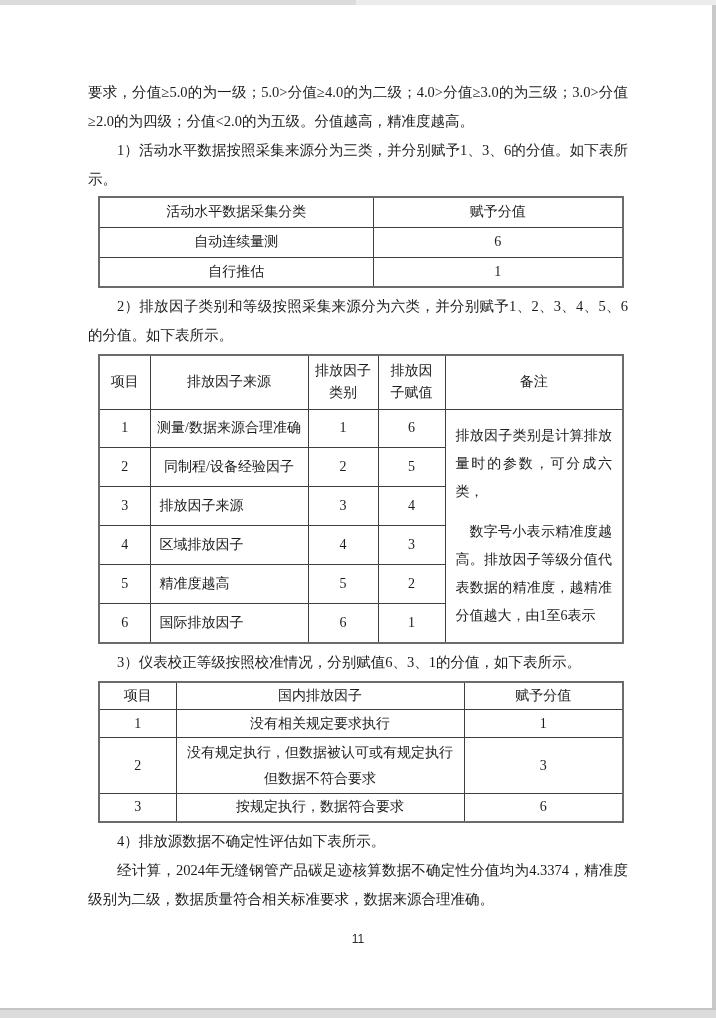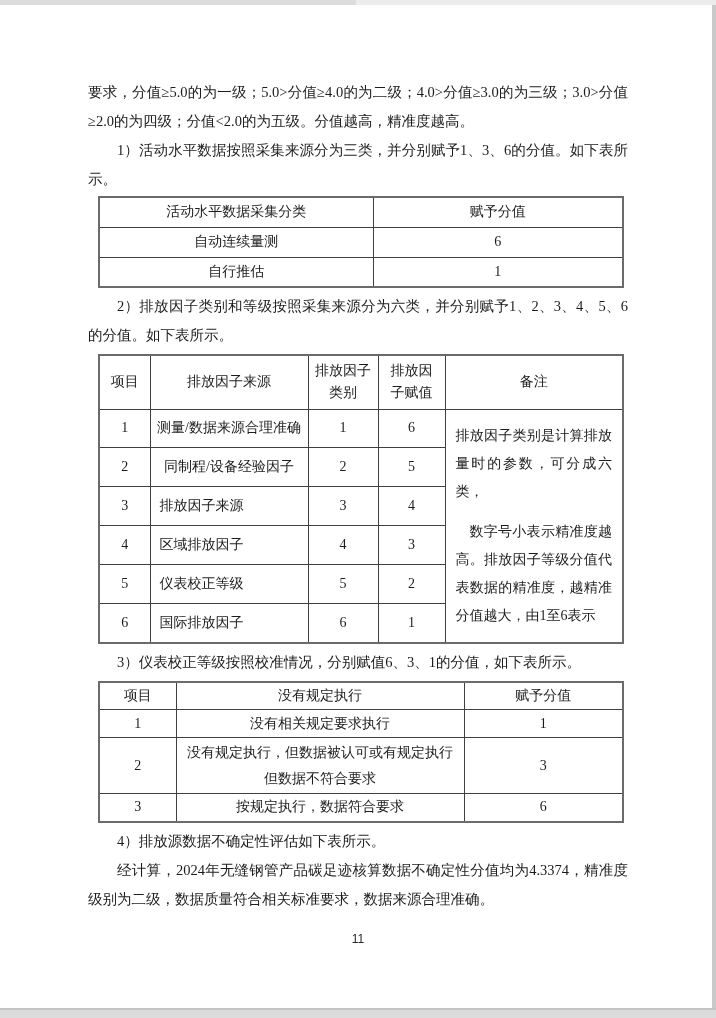--- a/index.html
+++ b/index.html
@@ -169,42 +169,42 @@
           <td>4</td>
         </tr>
         <tr>
           <td>4</td>
           <td class="src-left">区域排放因子</td>
           <td>4</td>
           <td>3</td>
         </tr>
         <tr>
           <td>5</td>
-          <td class="src-left">仪表校正等级</td>
+          <td class="src-left">精准度越高</td>
           <td>5</td>
           <td>2</td>
         </tr>
         <tr>
           <td>6</td>
           <td class="src-left">国际排放因子</td>
           <td>6</td>
           <td>1</td>
         </tr>
       </tbody>
     </table>
 
     <div class="spacer-4"></div>
     <p class="body-text indent">3）仪表校正等级按照校准情况，分别赋值6、3、1的分值，如下表所示。</p>
 
     <div class="spacer-4"></div>
     <table class="t3">
       <tbody>
         <tr>
           <th class="col-no3">项目</th>
-          <th class="col-lvl">没有规定执行</th>
+          <th class="col-lvl">国内排放因子</th>
           <th class="col-score">赋予分值</th>
         </tr>
         <tr>
           <td>1</td>
           <td>没有相关规定要求执行</td>
           <td>1</td>
         </tr>
         <tr class="row-tall">
           <td>2</td>
           <td>

